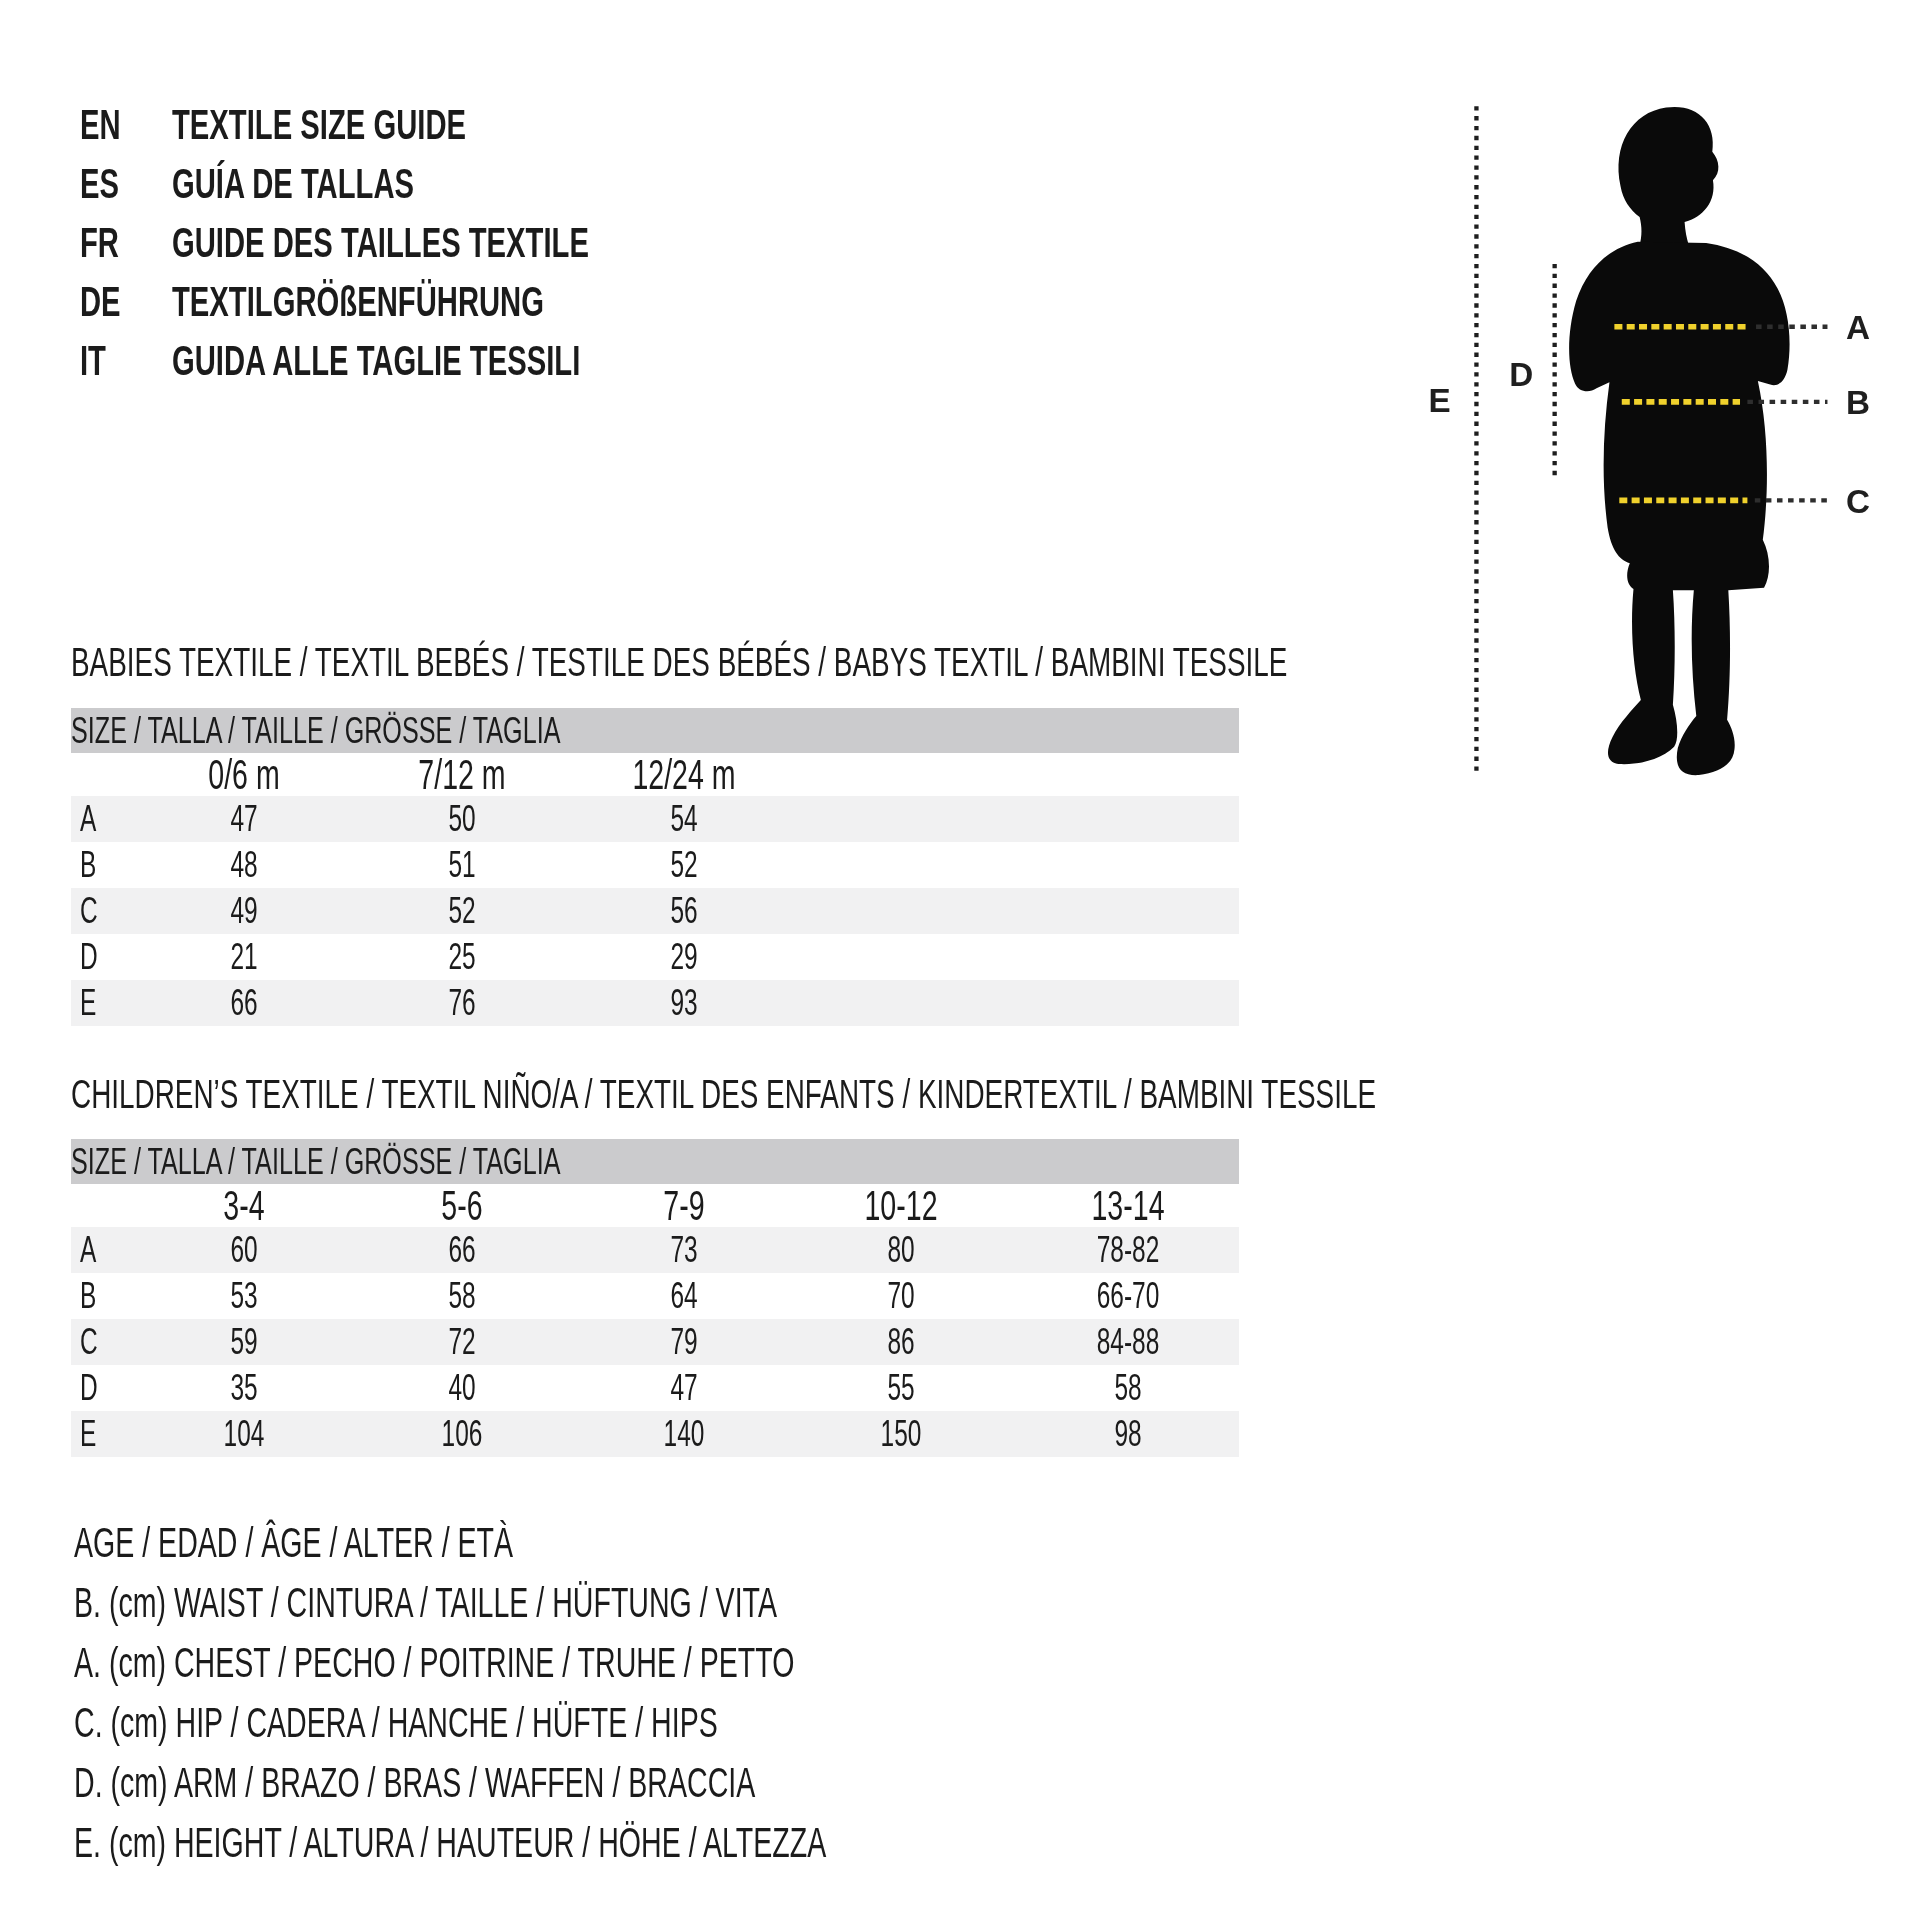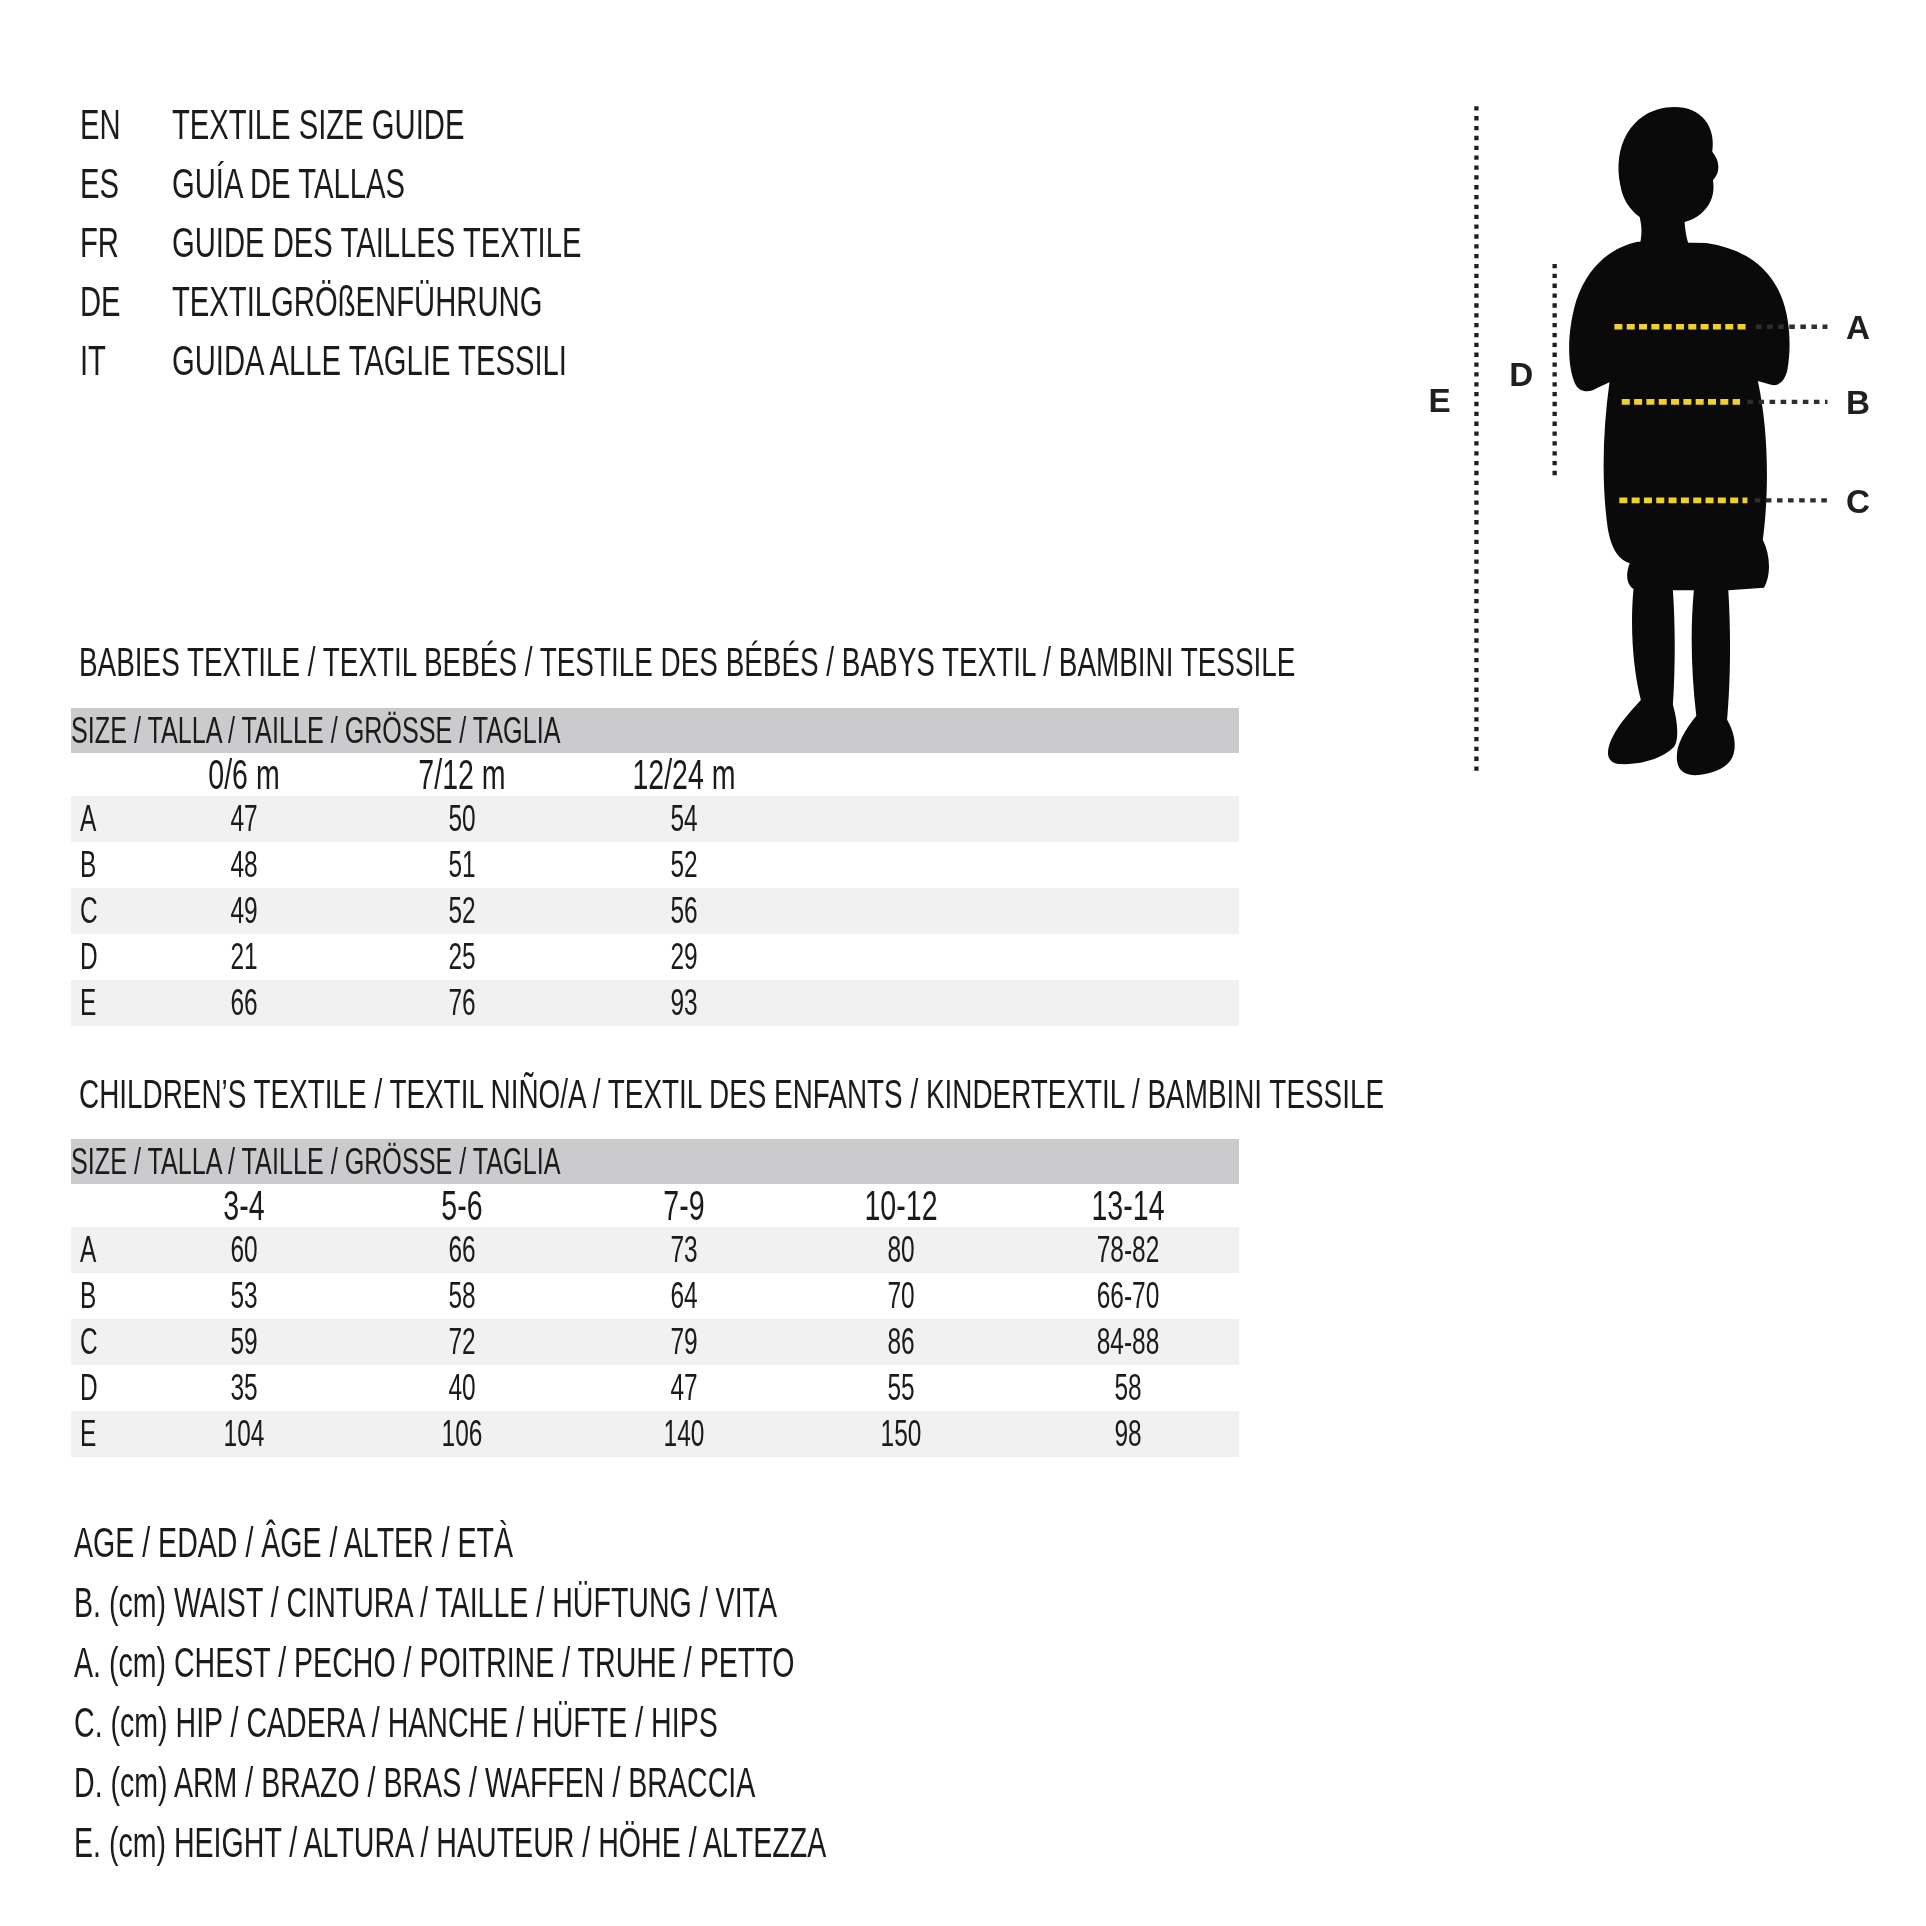--- a/index.html
+++ b/index.html
@@ -5,30 +5,30 @@
   html,body{margin:0;padding:0;background:#ffffff;}
   body{
     width:1926px;height:1926px;position:relative;overflow:hidden;
     font-family:"Liberation Sans",sans-serif;color:#1b1b1b;
     -webkit-font-smoothing:antialiased;
   }
   .cond{display:inline-block;transform:scaleX(0.68);transform-origin:0 50%;white-space:nowrap;}
   .cond-c{display:inline-block;transform:scaleX(0.68);transform-origin:50% 50%;white-space:nowrap;}
 
   
-  .langs{position:absolute;left:80px;top:95px;font-size:43px;font-weight:400;}
+  .langs{position:absolute;left:80px;top:95px;font-size:43px;font-weight:700;}
   .lang-row{display:flex;height:59px;line-height:59px;}
   .lang-code{width:92px;flex:0 0 92px;}
   .lang-title{flex:1;}
 
   
   .figure-wrap{position:absolute;left:1405px;top:74px;width:521px;height:721px;}
 
   
-  .sec-title{position:absolute;left:71px;height:52px;line-height:52px;font-size:41px;font-weight:500;margin-left:8px;}
+  .sec-title{position:absolute;left:71px;height:52px;line-height:52px;font-size:41px;font-weight:500;}
   .sec-title.babies{top:636px;}
   .sec-title.children{top:1068px;}
 
   
   .table-block{position:absolute;left:71px;width:1168px;font-weight:500;}
   .table-block.babies{top:708px;}
   .table-block.children{top:1139px;}
   .size-bar{height:45px;line-height:45px;background:#cbcbcd;font-size:37px;}
   .thead{position:relative;height:43px;line-height:43px;font-size:42px;}
   .trow{position:relative;height:46px;line-height:46px;font-size:36px;}

